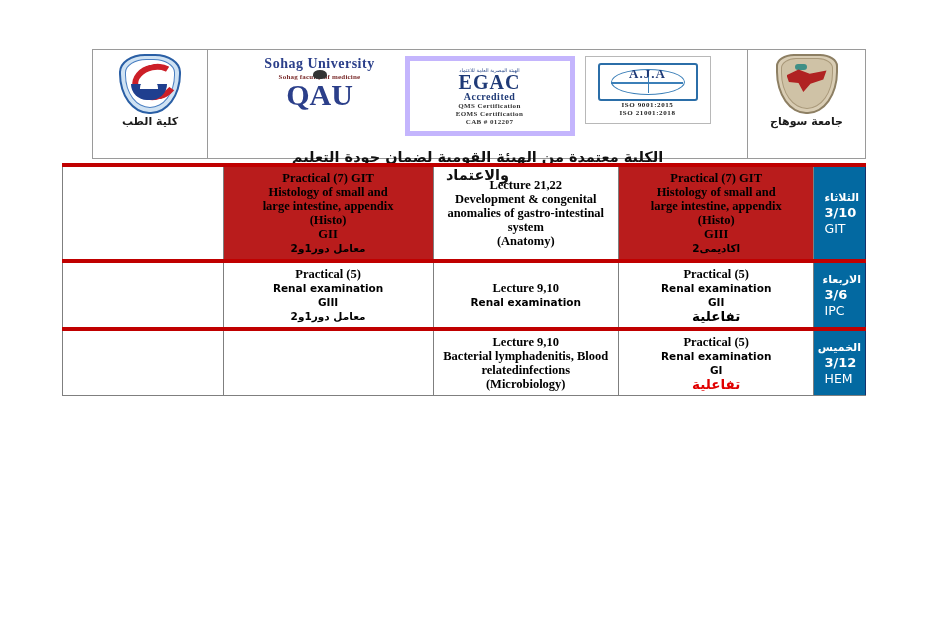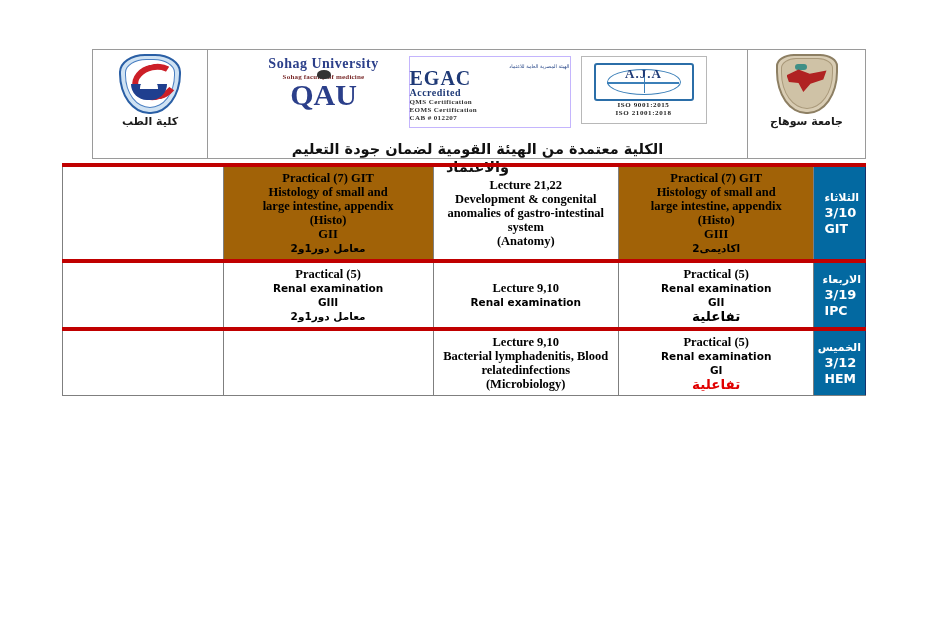--- a/index.html
+++ b/index.html
@@ -110,22 +110,22 @@
   .qau .big{
     font-family:"Liberation Serif", serif;
     font-size:30px;font-weight:bold;color:#2b3f8a;line-height:30px;margin-top:-1px;
   }
   .qau .birdy{
     position:absolute;left:50%;top:14px;transform:translateX(-50%);
     width:14px;height:9px;background:#333;border-radius:50% 50% 40% 40%;
   }
 
   
-  .egac{width:160px;height:70px;border:1px solid #c4b5fd;background:#fff;
-        display:flex;flex-direction:column;justify-content:center;}
+  .egac{width:160px;height:70px;border:5px solid #c4b5fd;background:#fff;
+        display:flex;flex-direction:column;align-items:center;justify-content:center;}
   .egac .ar{font-family:"DejaVu Sans",sans-serif;font-size:5px;color:#2b4a8a;direction:rtl;}
   .egac .big{font-family:"Liberation Serif",serif;font-size:20px;font-weight:bold;
              color:#1f3a77;line-height:18px;letter-spacing:1px;}
   .egac .acc{font-family:"Liberation Serif",serif;font-size:10px;font-weight:bold;
              color:#1f3a77;line-height:11px;letter-spacing:.5px;}
   .egac .ln{font-family:"Liberation Serif",serif;font-size:7px;font-weight:bold;
              color:#333;line-height:8px;letter-spacing:.4px;}
 
   
   .aja{width:124px;height:66px;border:1px solid #b8b8b8;background:#fff;
@@ -184,33 +184,33 @@
     color:#000;
   }
   .ln-b{font-weight:bold;font-size:12.5px;}
   .ln-sans{font-family:"DejaVu Sans",sans-serif;font-size:10.5px;font-weight:bold;}
   .ln-ar{font-family:"DejaVu Sans",sans-serif;direction:rtl;font-size:10.5px;
          font-weight:bold;}
   .ln-ar-big{font-family:"DejaVu Sans",sans-serif;direction:rtl;font-size:13.5px;
          font-weight:bold;}
   .red-ar{color:#e00000;}
 
-  .green{background:#a16207;border-left:1px solid #92d050;border-right:1px solid #92d050;}
+  .green{background:#b91c1c;border-left:1px solid #92d050;border-right:1px solid #92d050;}
 
   .day{
     background:#0369a1;
     border-left:1px solid #15306b !important;
     border-right:1px solid #15306b !important;
     padding:4px 2px;
   }
   .day .d-ar{font-family:"DejaVu Sans",sans-serif;direction:rtl;
        font-size:11px;font-weight:bold;color:#fff;line-height:15px;}
   .day .d-num{font-family:"DejaVu Sans",sans-serif;font-size:13px;font-weight:bold;
        color:#fff;line-height:16px;}
-  .day .d-code{font-family:"DejaVu Sans",sans-serif;font-size:12.5px;font-weight:bold;
+  .day .d-code{font-family:"DejaVu Sans",sans-serif;font-size:12.5px;font-weight:normal;
        color:#fff;line-height:16px;}
   .day-inner{text-align:left;padding-left:6px;}
 </style>
 </head>
 <body>
 
 <div class="header">
 
   <div class="hdr-cell hdr-left">
     <div class="med-shield">
@@ -335,21 +335,21 @@
           <div class="cell-body">
             <div class="ln-b">Practical (5)</div>
             <div class="ln-sans">Renal examination</div>
             <div class="ln-sans">GII</div>
             <div class="ln-ar-big">تفاعلية</div>
           </div>
         </td>
         <td class="c-day day">
           <div class="day-inner">
             <div class="d-ar">الاربعاء</div>
-            <div class="d-num">3/19</div>
+            <div class="d-num">3/6</div>
             <div class="d-code">IPC</div>
           </div>
         </td>
       </tr>
       <tr>
         <td class="c-empty">
           <div class="cell-body"></div>
         </td>
         <td class="c-prac1">
           <div class="cell-body"></div>

